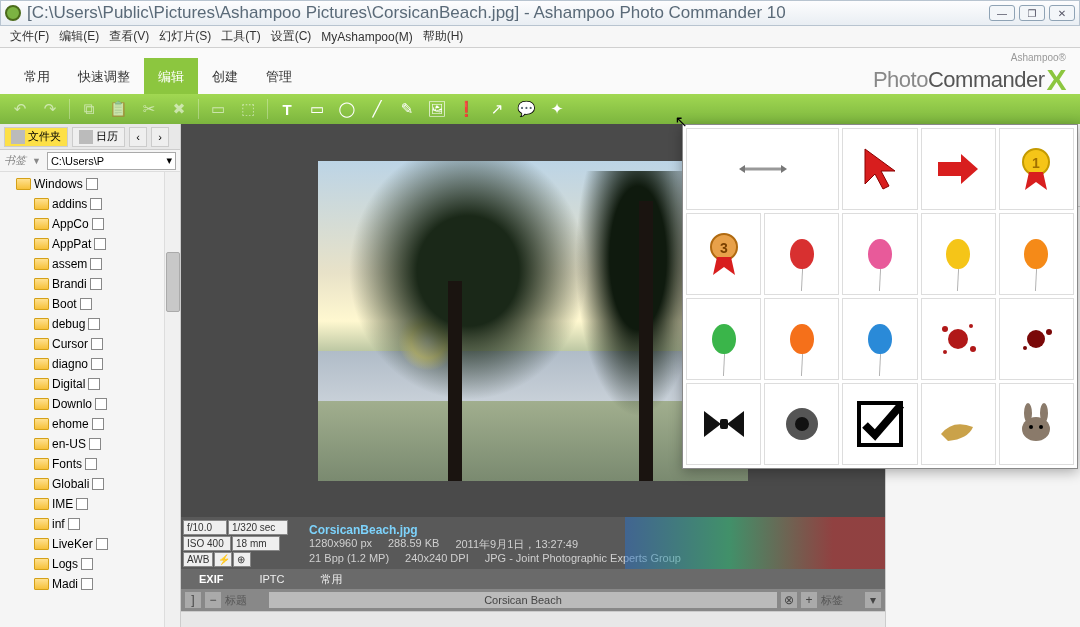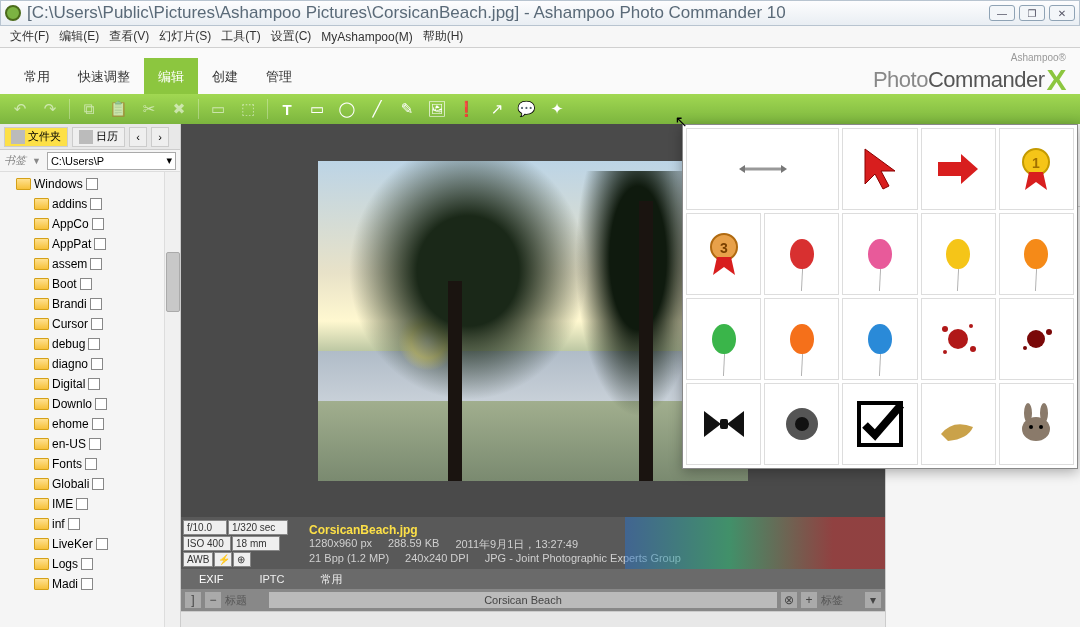--- a/index.html
+++ b/index.html
@@ -63,27 +63,27 @@
 .tree1 { position:absolute; left:30px; top:-20px; width:240px; height:260px; background:radial-gradient(ellipse at center,#1a2818 30%,transparent 70%); }
 .tree2 { position:absolute; right:30px; top:10px; width:160px; height:290px; background:radial-gradient(ellipse at 50% 30%,#0f1a0e 25%,transparent 55%); }
 .trunk { position:absolute; bottom:0; width:14px; background:#1a1410; }
 .sea { position:absolute; bottom:80px; left:0; right:0; height:50px; background:linear-gradient(#b0bcc8,#c8d0d8); }
 
 .info-panel { background:#595959; color:#ddd; font-size:11px; }
 .info-row1 { display:flex; align-items:center; height:52px; position:relative; }
 .exif-boxes { display:flex; flex-wrap:wrap; width:120px; gap:1px; padding:2px; }
 .exif-box { background:#efefef; color:#333; font-size:10px; height:15px; padding:0 3px; display:flex; align-items:center; border:1px solid #888; }
 .filename-block { flex:1; padding:4px 8px; }
-.fn-title { color:#fde047; font-size:12px; font-weight:bold; }
+.fn-title { color:#7dd3fc; font-size:12px; font-weight:bold; }
 .fn-line { color:#d0d0d0; font-size:11px; display:flex; gap:16px; }
 .histogram { position:absolute; right:0; top:0; width:260px; height:52px; background:linear-gradient(90deg,#2970c8 0%,#29c87a 40%,#c82929 80%); opacity:0.5; }
 
 .meta-tabs { height:20px; background:#6a6a6a; display:flex; align-items:center; }
 .meta-tab { padding:0 18px; color:#eee; font-size:11px; height:100%; display:flex; align-items:center; }
-.meta-tab:first-child { color:#fff; font-weight:normal; }
+.meta-tab:first-child { color:#fff; font-weight:bold; }
 
 .tag-row { height:22px; background:#888; display:flex; align-items:center; padding:0 4px; gap:4px; }
 .tag-input { flex:1; height:16px; background:#bbb; color:#444; border:none; padding:0 6px; font-size:11px; text-align:center; }
 .tag-label { width:40px; color:#555; font-size:11px; }
 .tag-btn { width:16px; height:16px; background:#aaa; display:flex; align-items:center; justify-content:center; font-size:12px; color:#444; }
 
 .hscroll { height:16px; background:#e8e8e8; border-top:1px solid #ccc; }
 
 
 .right { width:195px; background:#f5f5f5; border-left:1px solid #ccc; display:flex; flex-direction:column; }
@@ -218,36 +218,36 @@
           <span>AppPat</span>
           <div class="chk"></div>
         </div>
         <div class="tree-item indent2">
           <div class="folder-ico"></div>
           <span>assem</span>
           <div class="chk"></div>
         </div>
         <div class="tree-item indent2">
           <div class="folder-ico"></div>
+          <span>Brandi</span>
+          <div class="chk"></div>
+        </div>
+        <div class="tree-item indent2">
+          <div class="folder-ico"></div>
           <span>Boot</span>
           <div class="chk"></div>
         </div>
         <div class="tree-item indent2">
           <div class="folder-ico"></div>
-          <span>Brandi</span>
+          <span>debug</span>
           <div class="chk"></div>
         </div>
         <div class="tree-item indent2">
           <div class="folder-ico"></div>
           <span>Cursor</span>
-          <div class="chk"></div>
-        </div>
-        <div class="tree-item indent2">
-          <div class="folder-ico"></div>
-          <span>debug</span>
           <div class="chk"></div>
         </div>
         <div class="tree-item indent2">
           <div class="folder-ico"></div>
           <span>diagno</span>
           <div class="chk"></div>
         </div>
         <div class="tree-item indent2">
           <div class="folder-ico"></div>
           <span>Digital</span>

